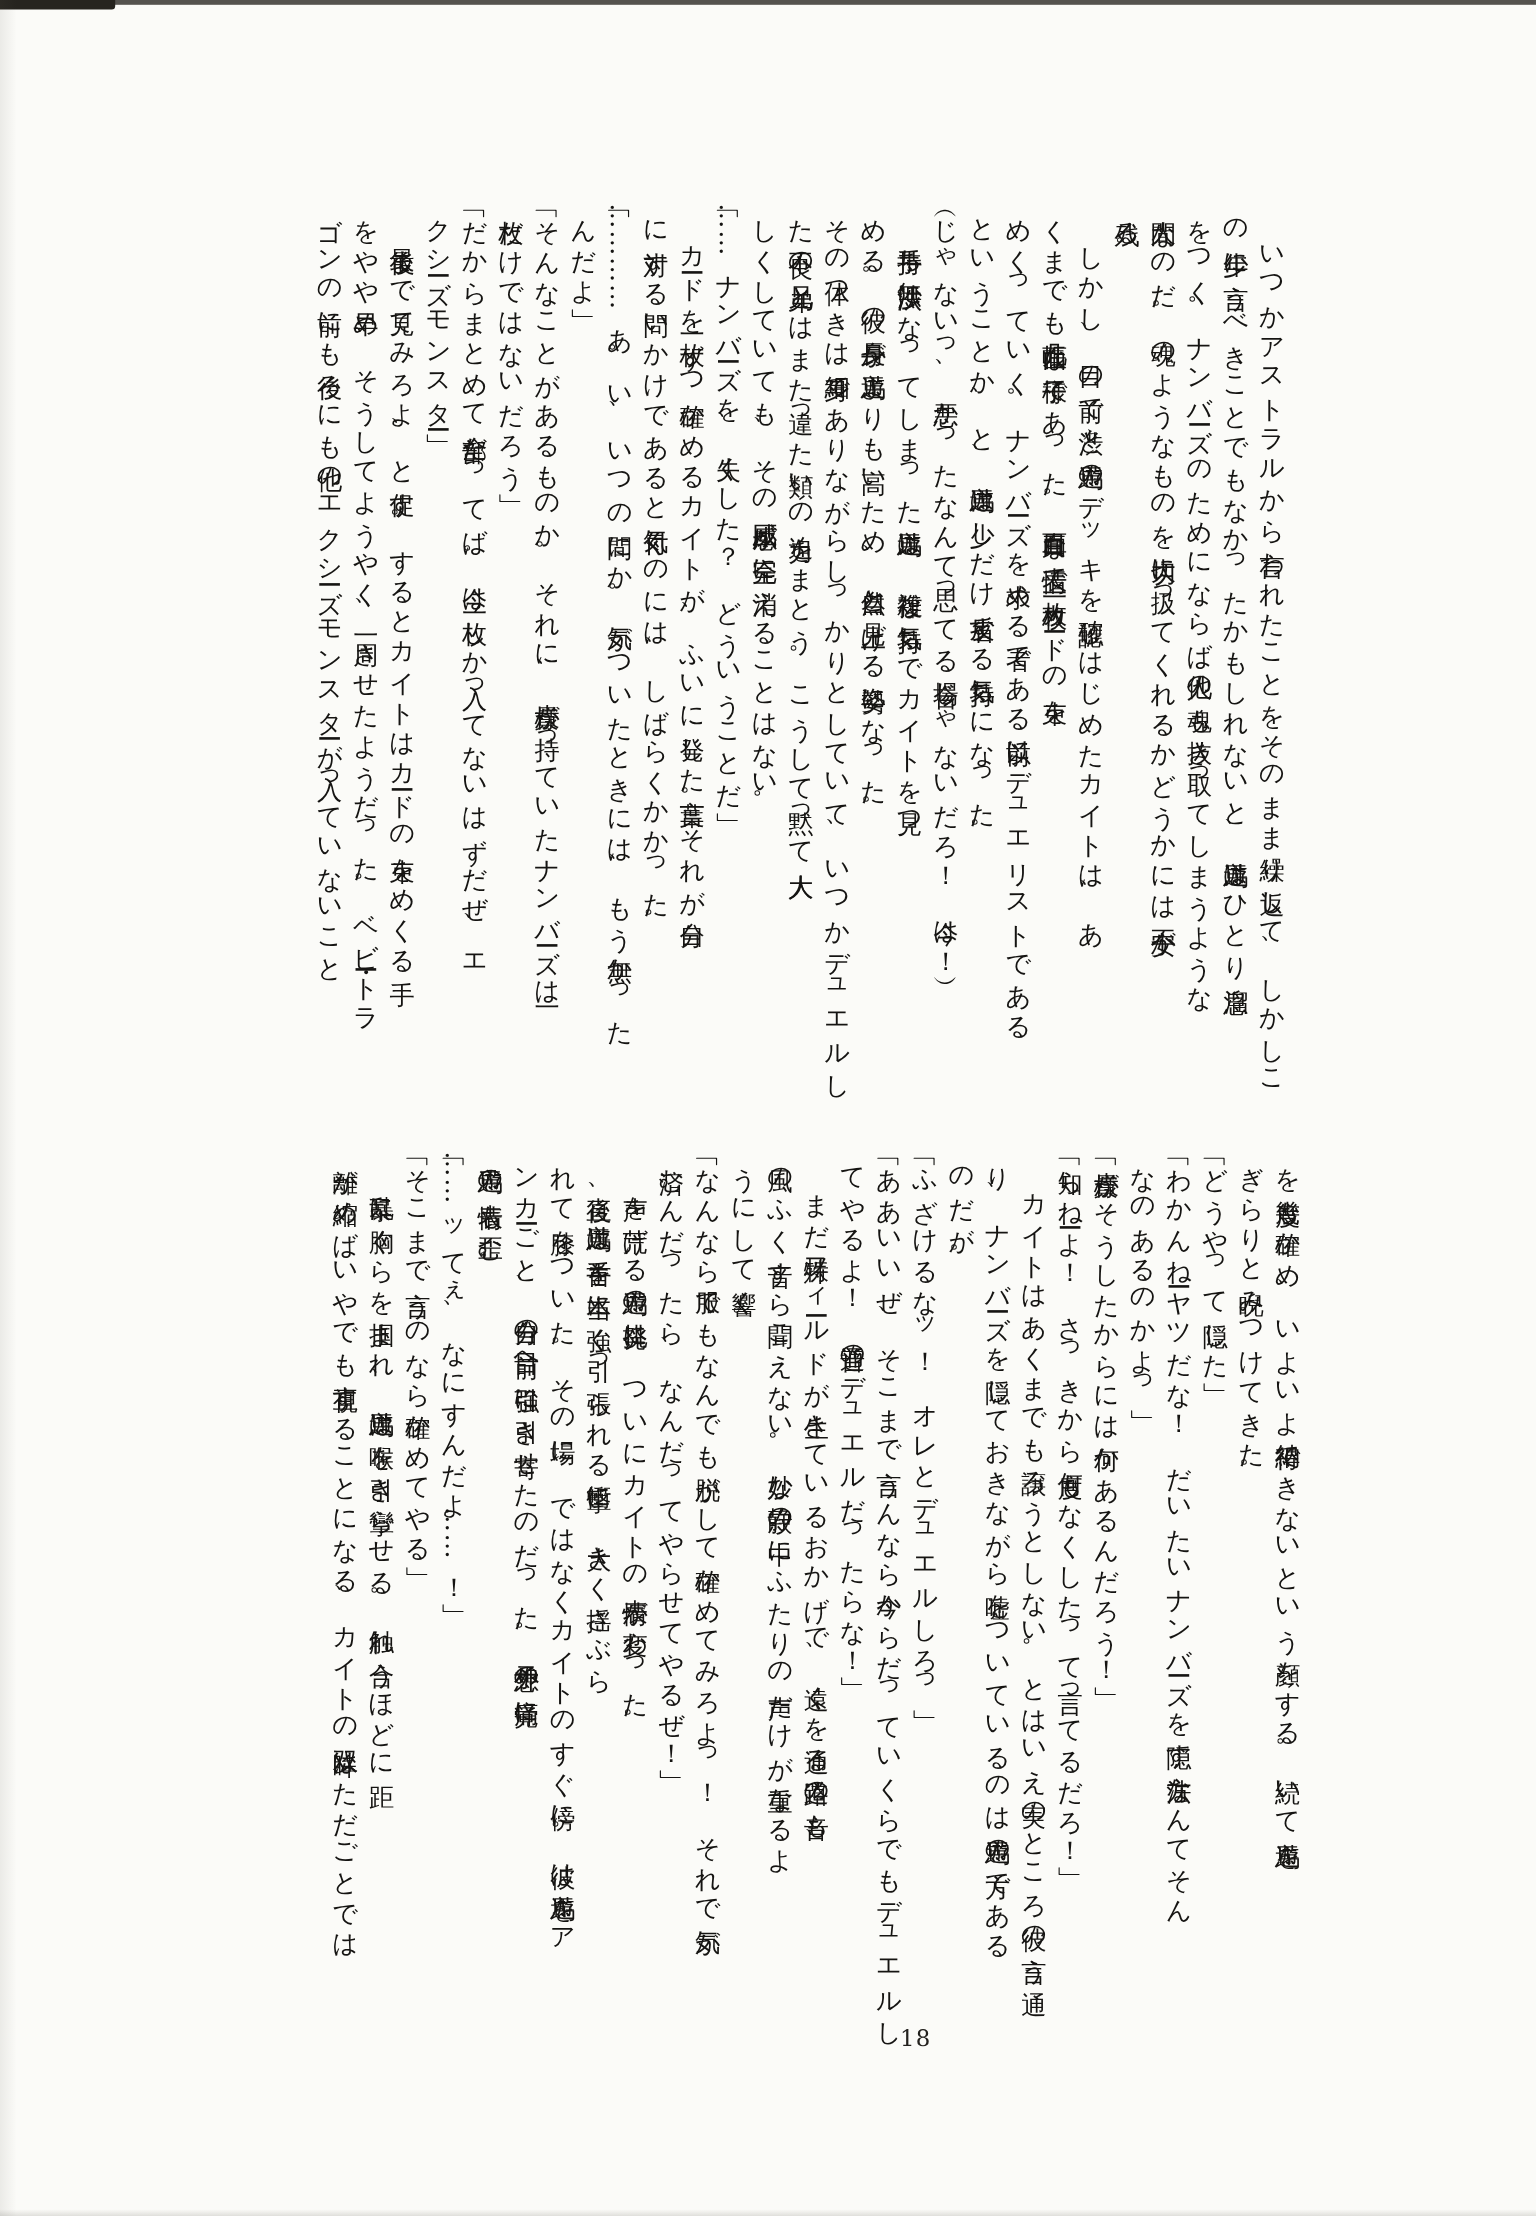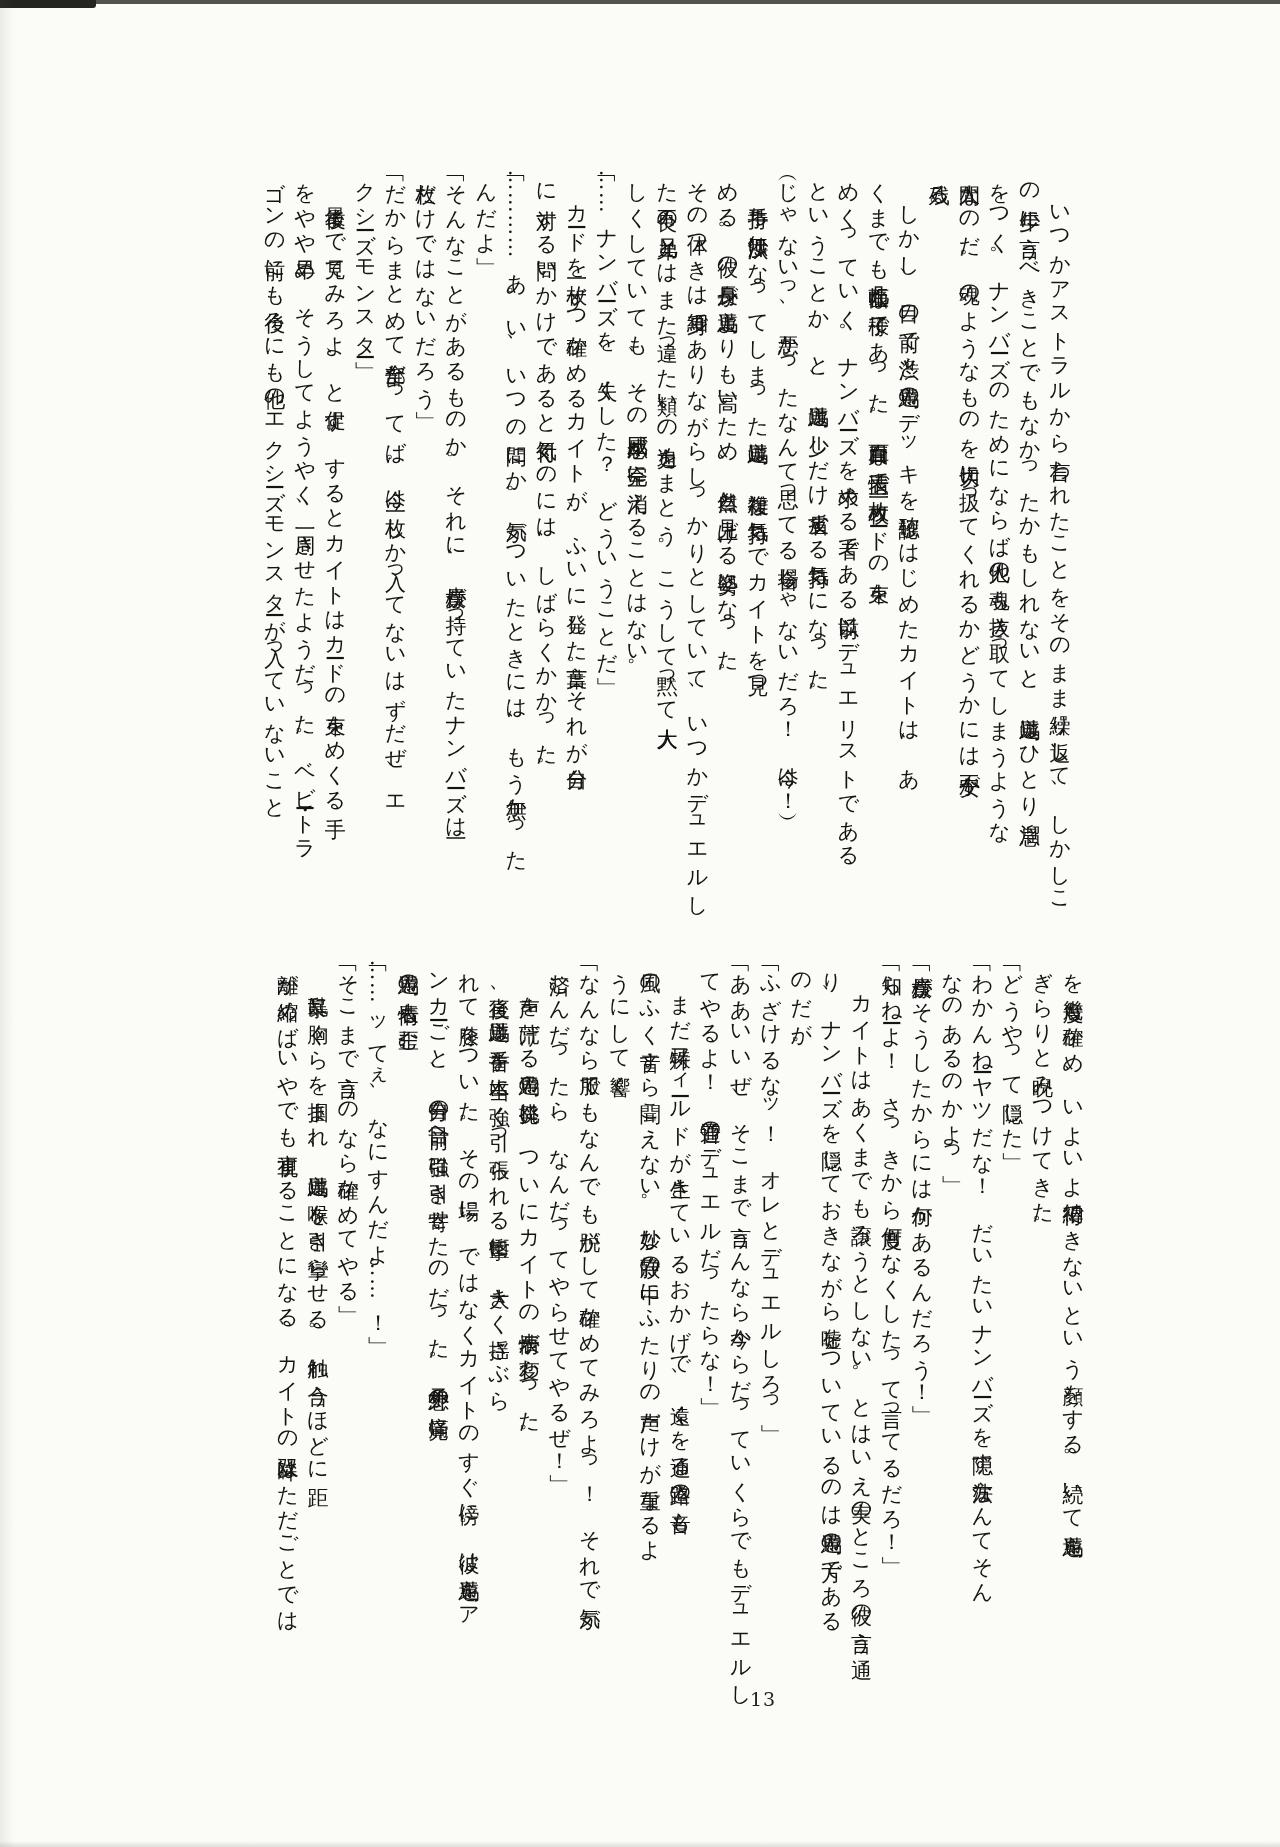--- a/index.html
+++ b/index.html
@@ -111,13 +111,13 @@
     <p class="vline">　直後、遊馬は手首を本当に強く引っ張られる衝撃に、大きく揺さぶら</p>
     <p class="vline">れて膝をついた。その場に、ではなくカイトのすぐ傍に。彼は遊馬をア</p>
     <p class="vline">ンカーごと、自分の目前へ強引に引き寄せたのだった。予想外の痛覚に</p>
     <p class="vline">遊馬の表情も歪む。</p>
     <p class="vline">「……ッてぇ、なにすんだよ……！」</p>
     <p class="vline">「そこまで言うのなら確かめてやる」</p>
     <p class="vline">　乱暴に胸ぐらを掴まれ、遊馬は喉を引き攣らせる。触れ合うほどに距</p>
     <p class="vline">離が縮めばいやでも直視することになる、カイトの双眸はただごとでは</p>
   </div>
 
-<div class="page-number">13</div>
+<div class="page-number">18</div>
 
 </body></html>

